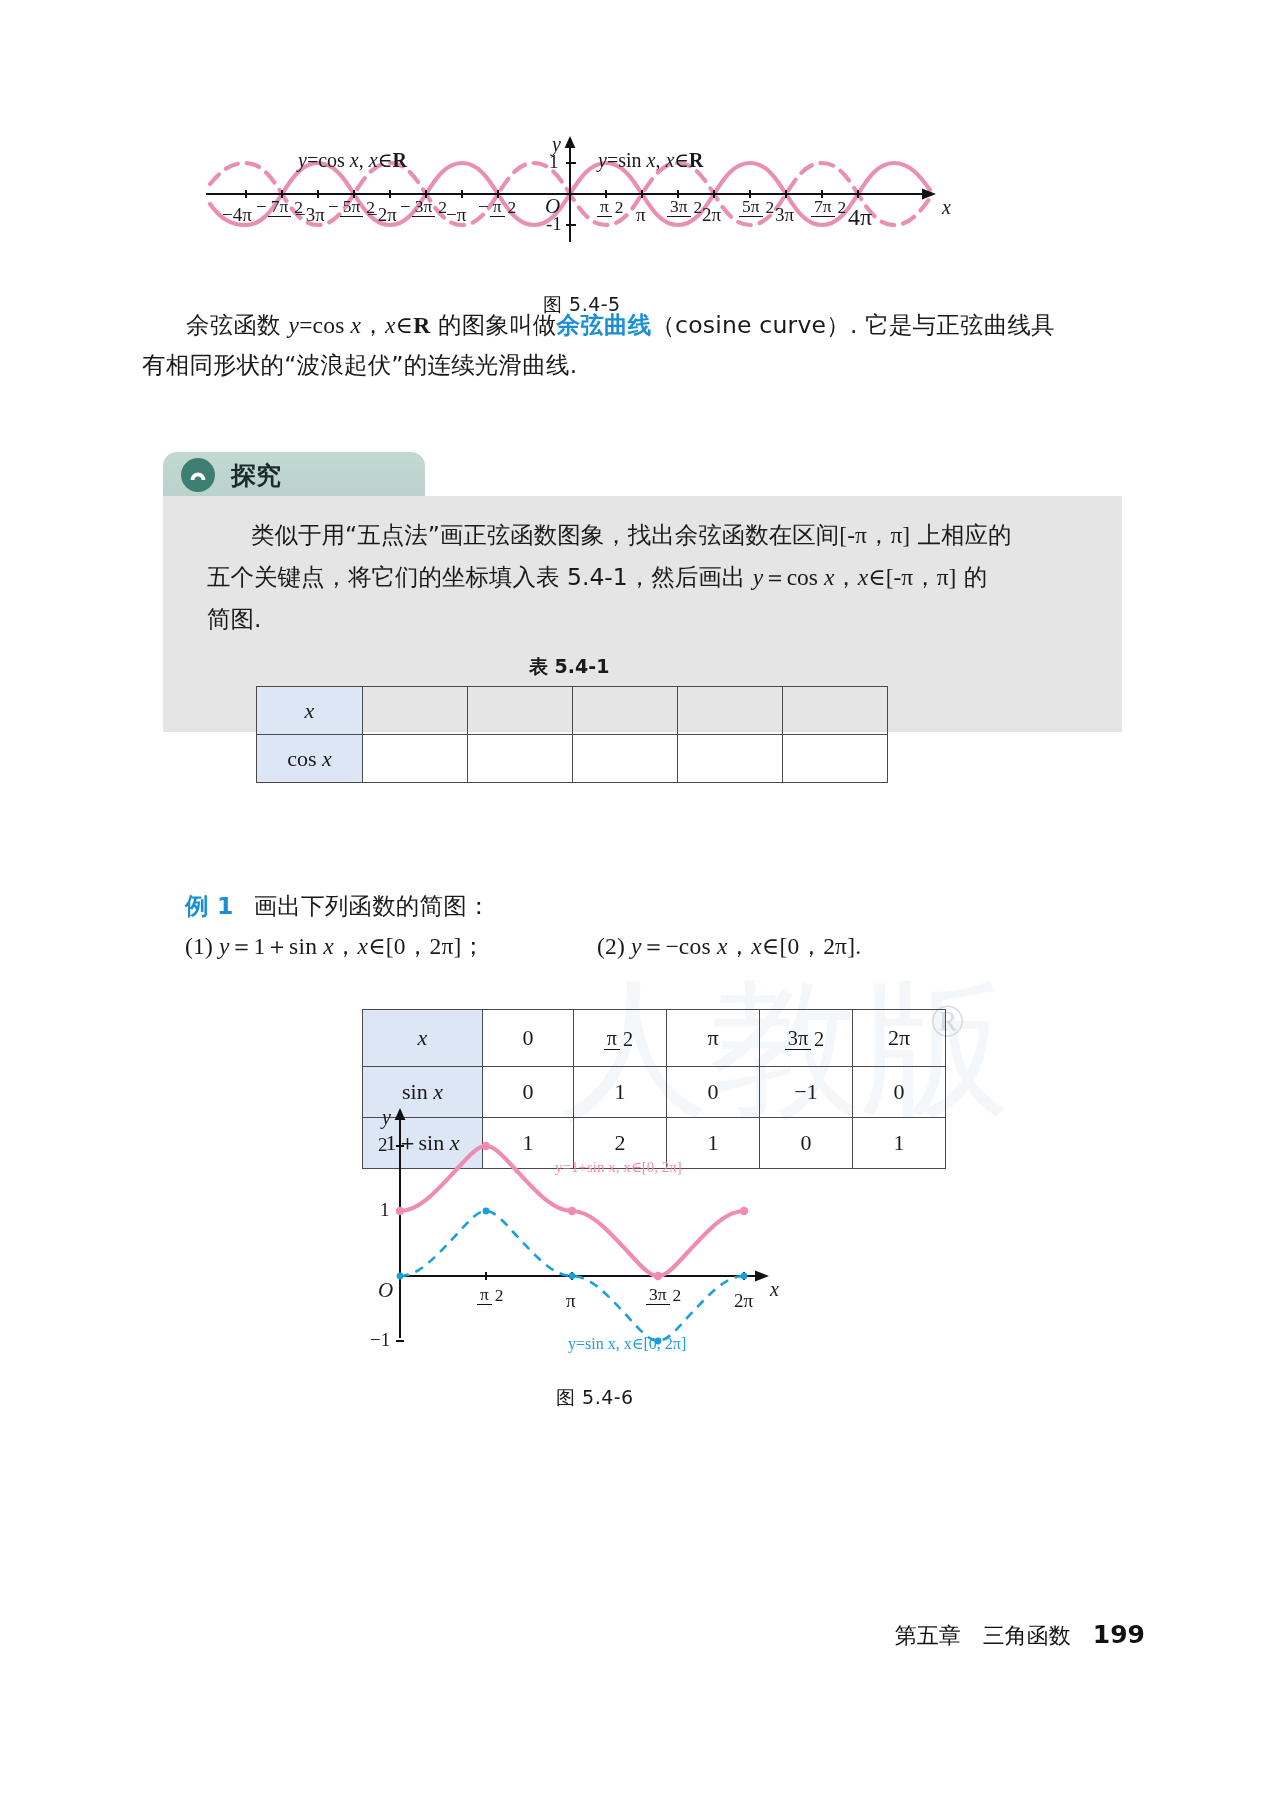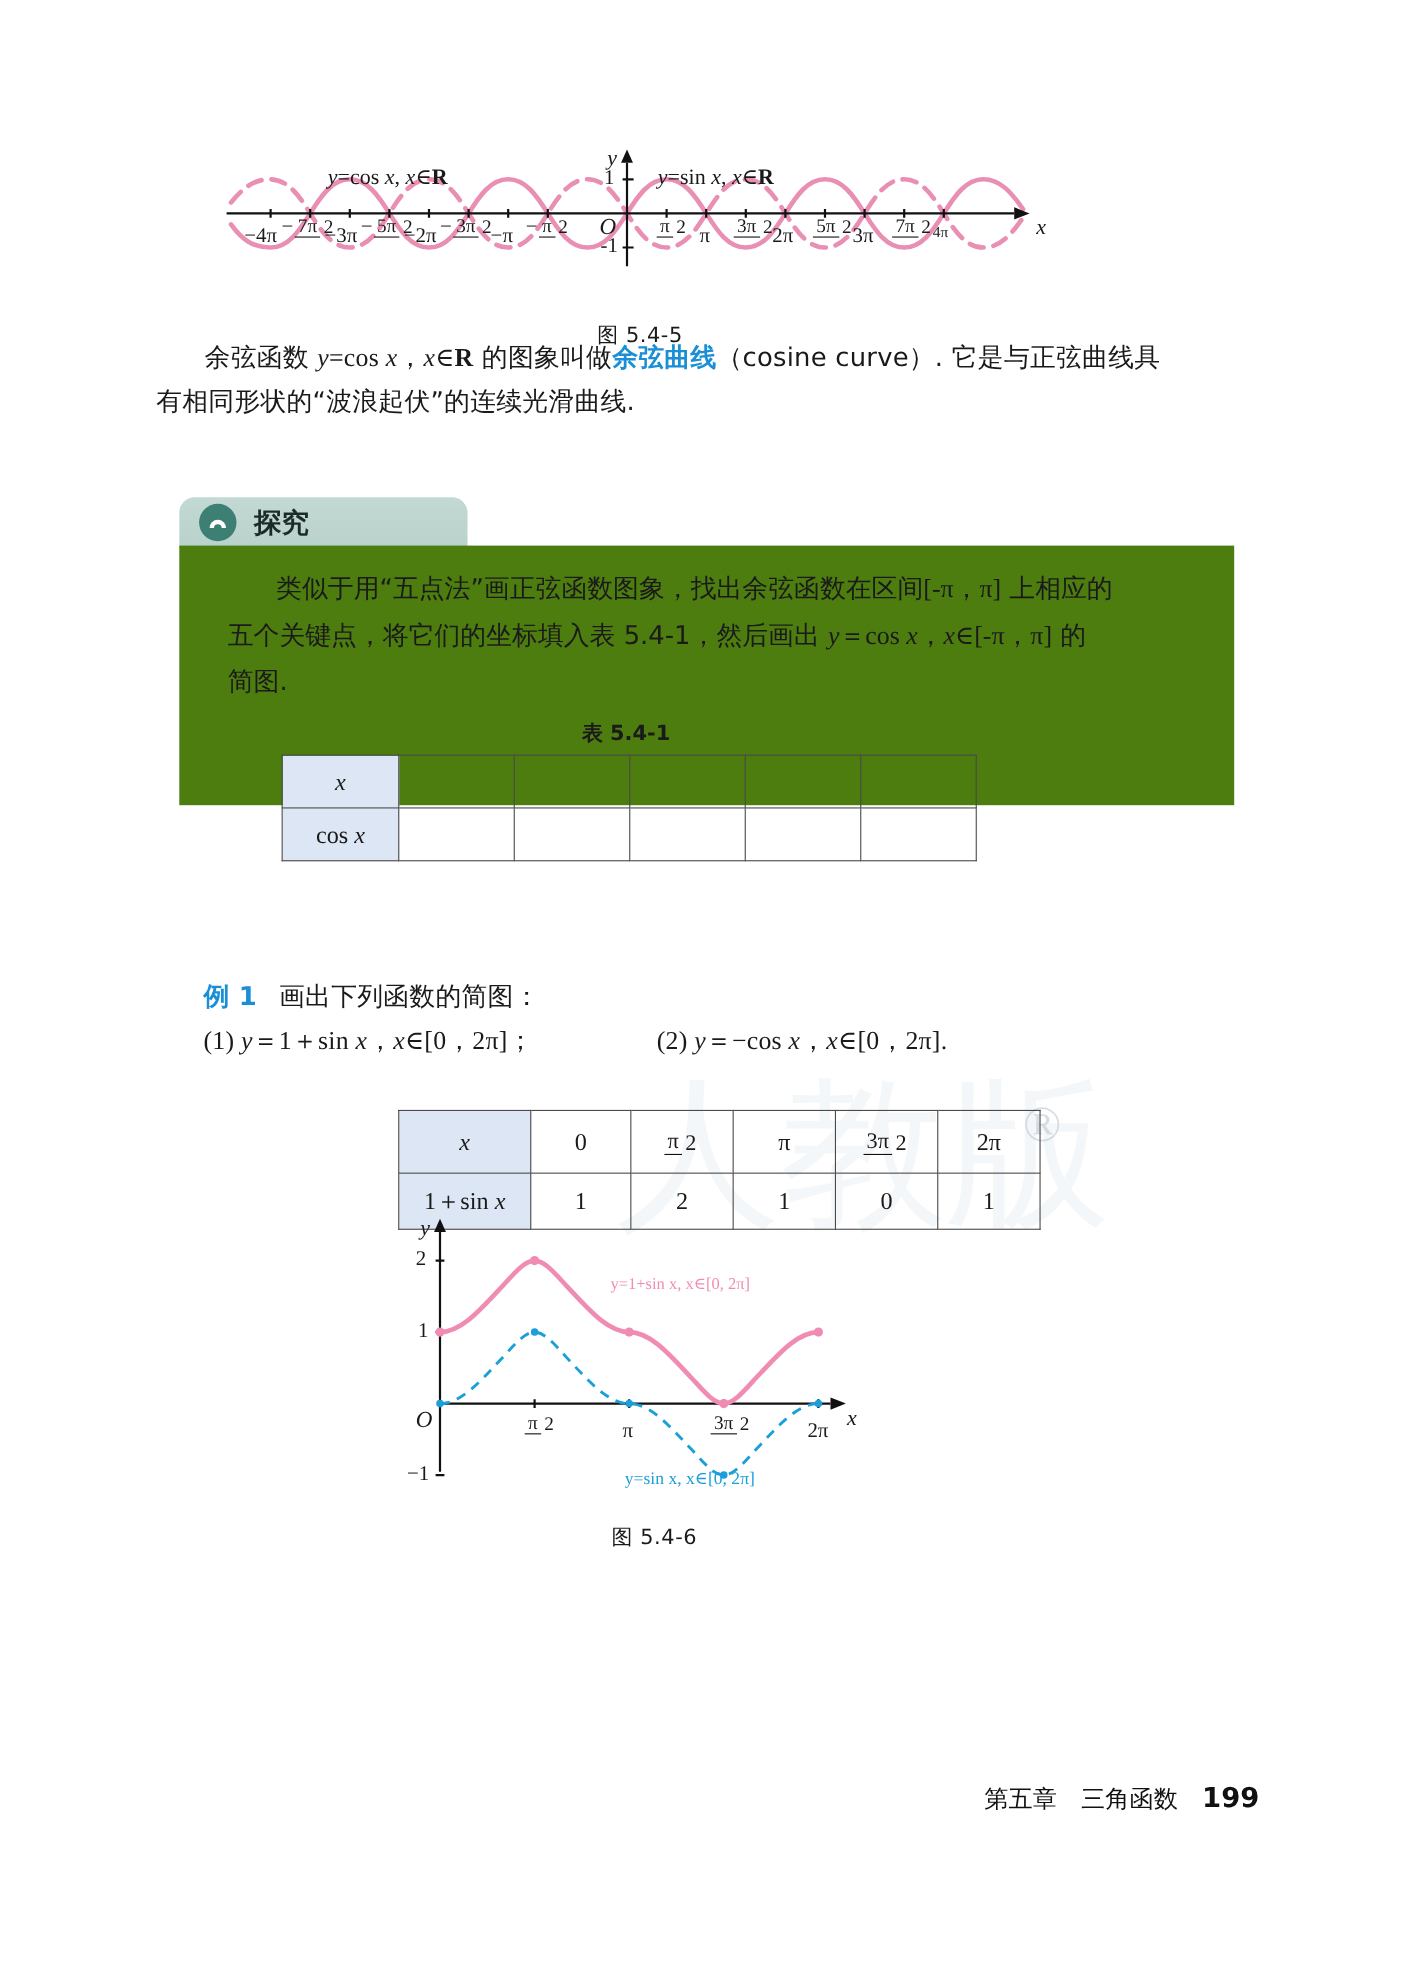--- a/index.html
+++ b/index.html
@@ -27,21 +27,21 @@
   .para{position:absolute;font-size:23.5px;line-height:40px;letter-spacing:.2px;}
   .hl-blue{color:#1b8fd6;font-weight:700;}
   .cn{font-family:"DejaVu Sans","Liberation Sans",sans-serif;}
 
   
   #inquiry{position:absolute;left:163px;top:452px;width:959px;height:280px;}
   #inq-tab{position:absolute;left:0;top:0;width:262px;height:46px;
     background:linear-gradient(180deg,#c3d9d3 0%,#b9d2cb 100%);
     border-radius:14px 14px 0 0;display:flex;align-items:center;}
   #inq-body{position:absolute;left:0;top:44px;width:959px;height:236px;
-    background:#4d7c0f;}
+    background:#e5e5e5;}
   .inq-icon{width:34px;height:34px;border-radius:50%;
     background:#3d7f73;margin-left:18px;position:relative;flex:none;
     display:flex;align-items:center;justify-content:center;}
   .inq-title{margin-left:16px;font-size:25px;font-weight:700;
     font-family:"DejaVu Sans","Liberation Sans",sans-serif;color:#1d2b28;}
   .inq-text{position:absolute;font-size:23.5px;line-height:42px;}
 
   
   .tbl-cap{position:absolute;font-size:19px;font-weight:700;
     font-family:"DejaVu Sans","Liberation Sans",sans-serif;}
@@ -172,21 +172,21 @@
           <span class="den">2</span>
         </span>
     </div>
     <div style="position:absolute;left:575px;top:72px;font-size:19px;">3π</div>
     <div style="position:absolute;left:610px;top:64px;font-size:19px;">
       <span class="frac">
           <span class="num">7π</span>
           <span class="den">2</span>
         </span>
     </div>
-    <div style="position:absolute;left:648px;top:72px;font-size:14px;">4π</div>
+    <div style="position:absolute;left:648px;top:72px;font-size:24px;">4π</div>
   </div>
 
   <div class="fig-cap cn" style="left:543px;top:271px;margin-top:21px;">图 5.4-5</div>
 
   <div class="para" style="left:142px;top:305px;width:1005px;">
     <span style="display:inline-block;width:44px;"></span><span class="cn">余弦函数 </span><span class="mi">y</span>=cos&nbsp;<span class="mi">x</span><span class="cn">，</span><span class="mi">x</span>∈<span style="font-weight:700;">R</span><span class="cn"> 的图象叫做</span><span class="cn hl-blue">余弦曲线</span><span class="cn">（cosine curve）. 它是与正弦曲线具</span>
   </div>
   <div class="para cn" style="left:142px;top:345px;width:1005px;">有相同形状的“波浪起伏”的连续光滑曲线.</div>
 
   <div id="inquiry">
@@ -274,20 +274,30 @@
       <td style="width:92px;">
         <span class="frac">
               <span class="num">3π</span>
               <span class="den">2</span>
             </span>
       </td>
       <td style="width:92px;">2π</td>
     </tr>
     <tr>
       <td class="hdr" style="height:50px;">
+        <span style="font-style:normal;">sin&nbsp;</span><span class="mi">x</span>
+      </td>
+      <td>0</td>
+      <td>1</td>
+      <td>0</td>
+      <td>−1</td>
+      <td>0</td>
+    </tr>
+    <tr>
+      <td class="hdr" style="height:50px;">
         1＋<span style="font-style:normal;">sin&nbsp;</span><span class="mi">x</span>
       </td>
       <td>1</td>
       <td>2</td>
       <td>1</td>
       <td>0</td>
       <td>1</td>
     </tr>
   </tbody>
     </table>

